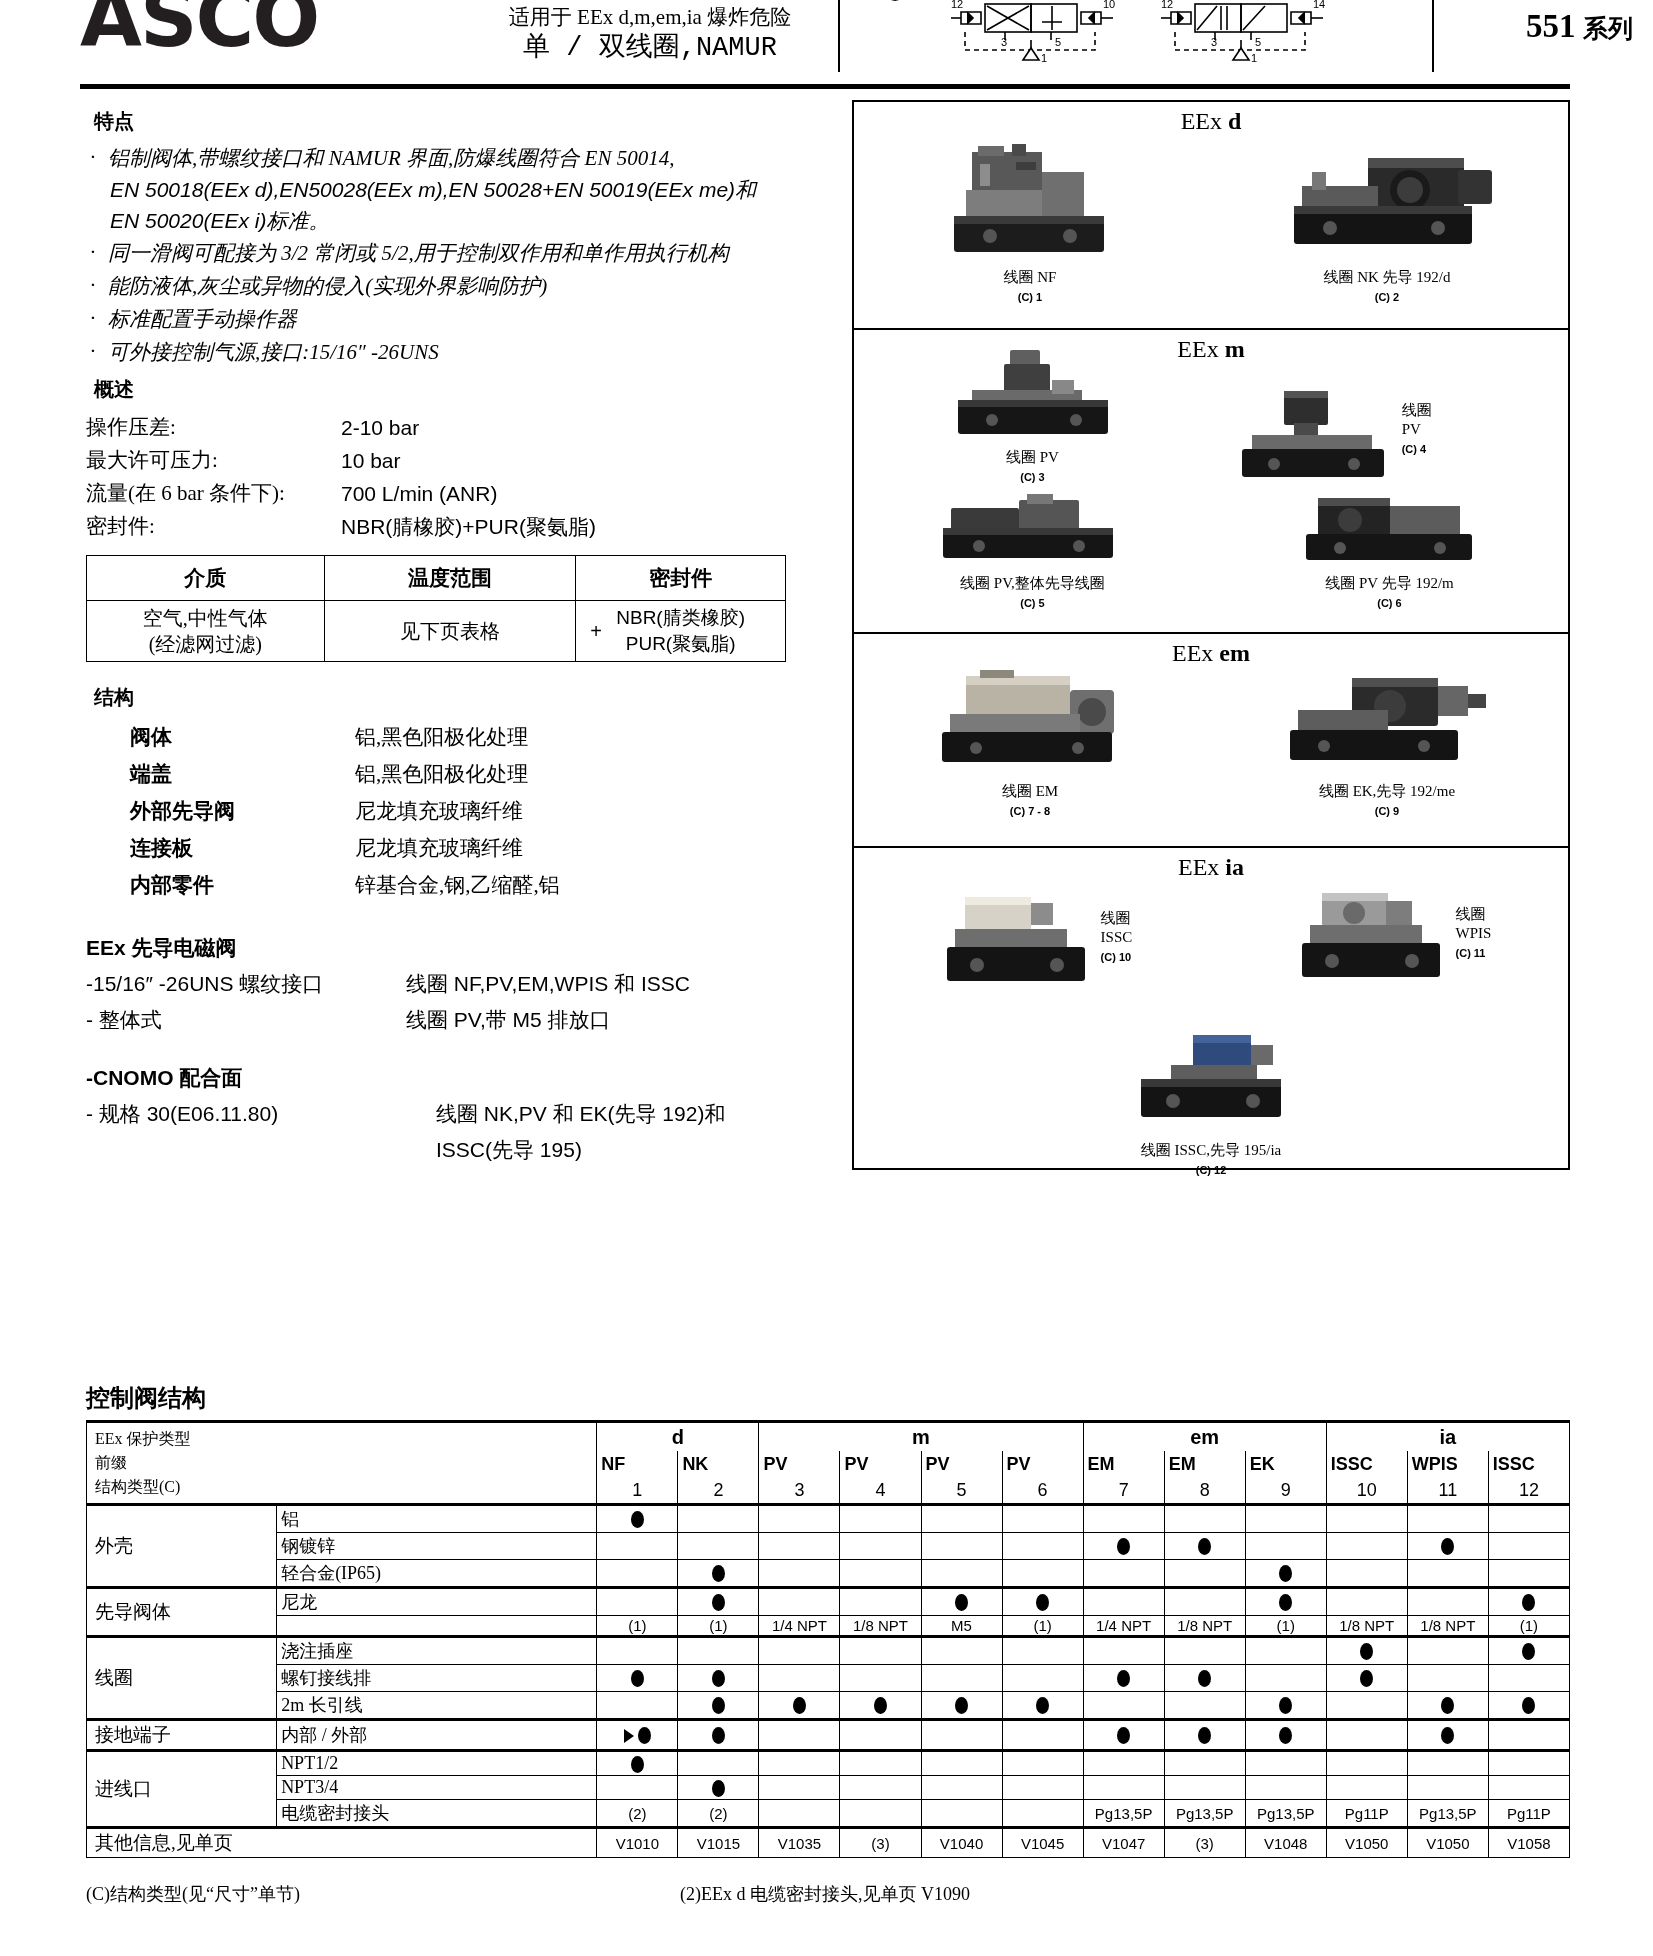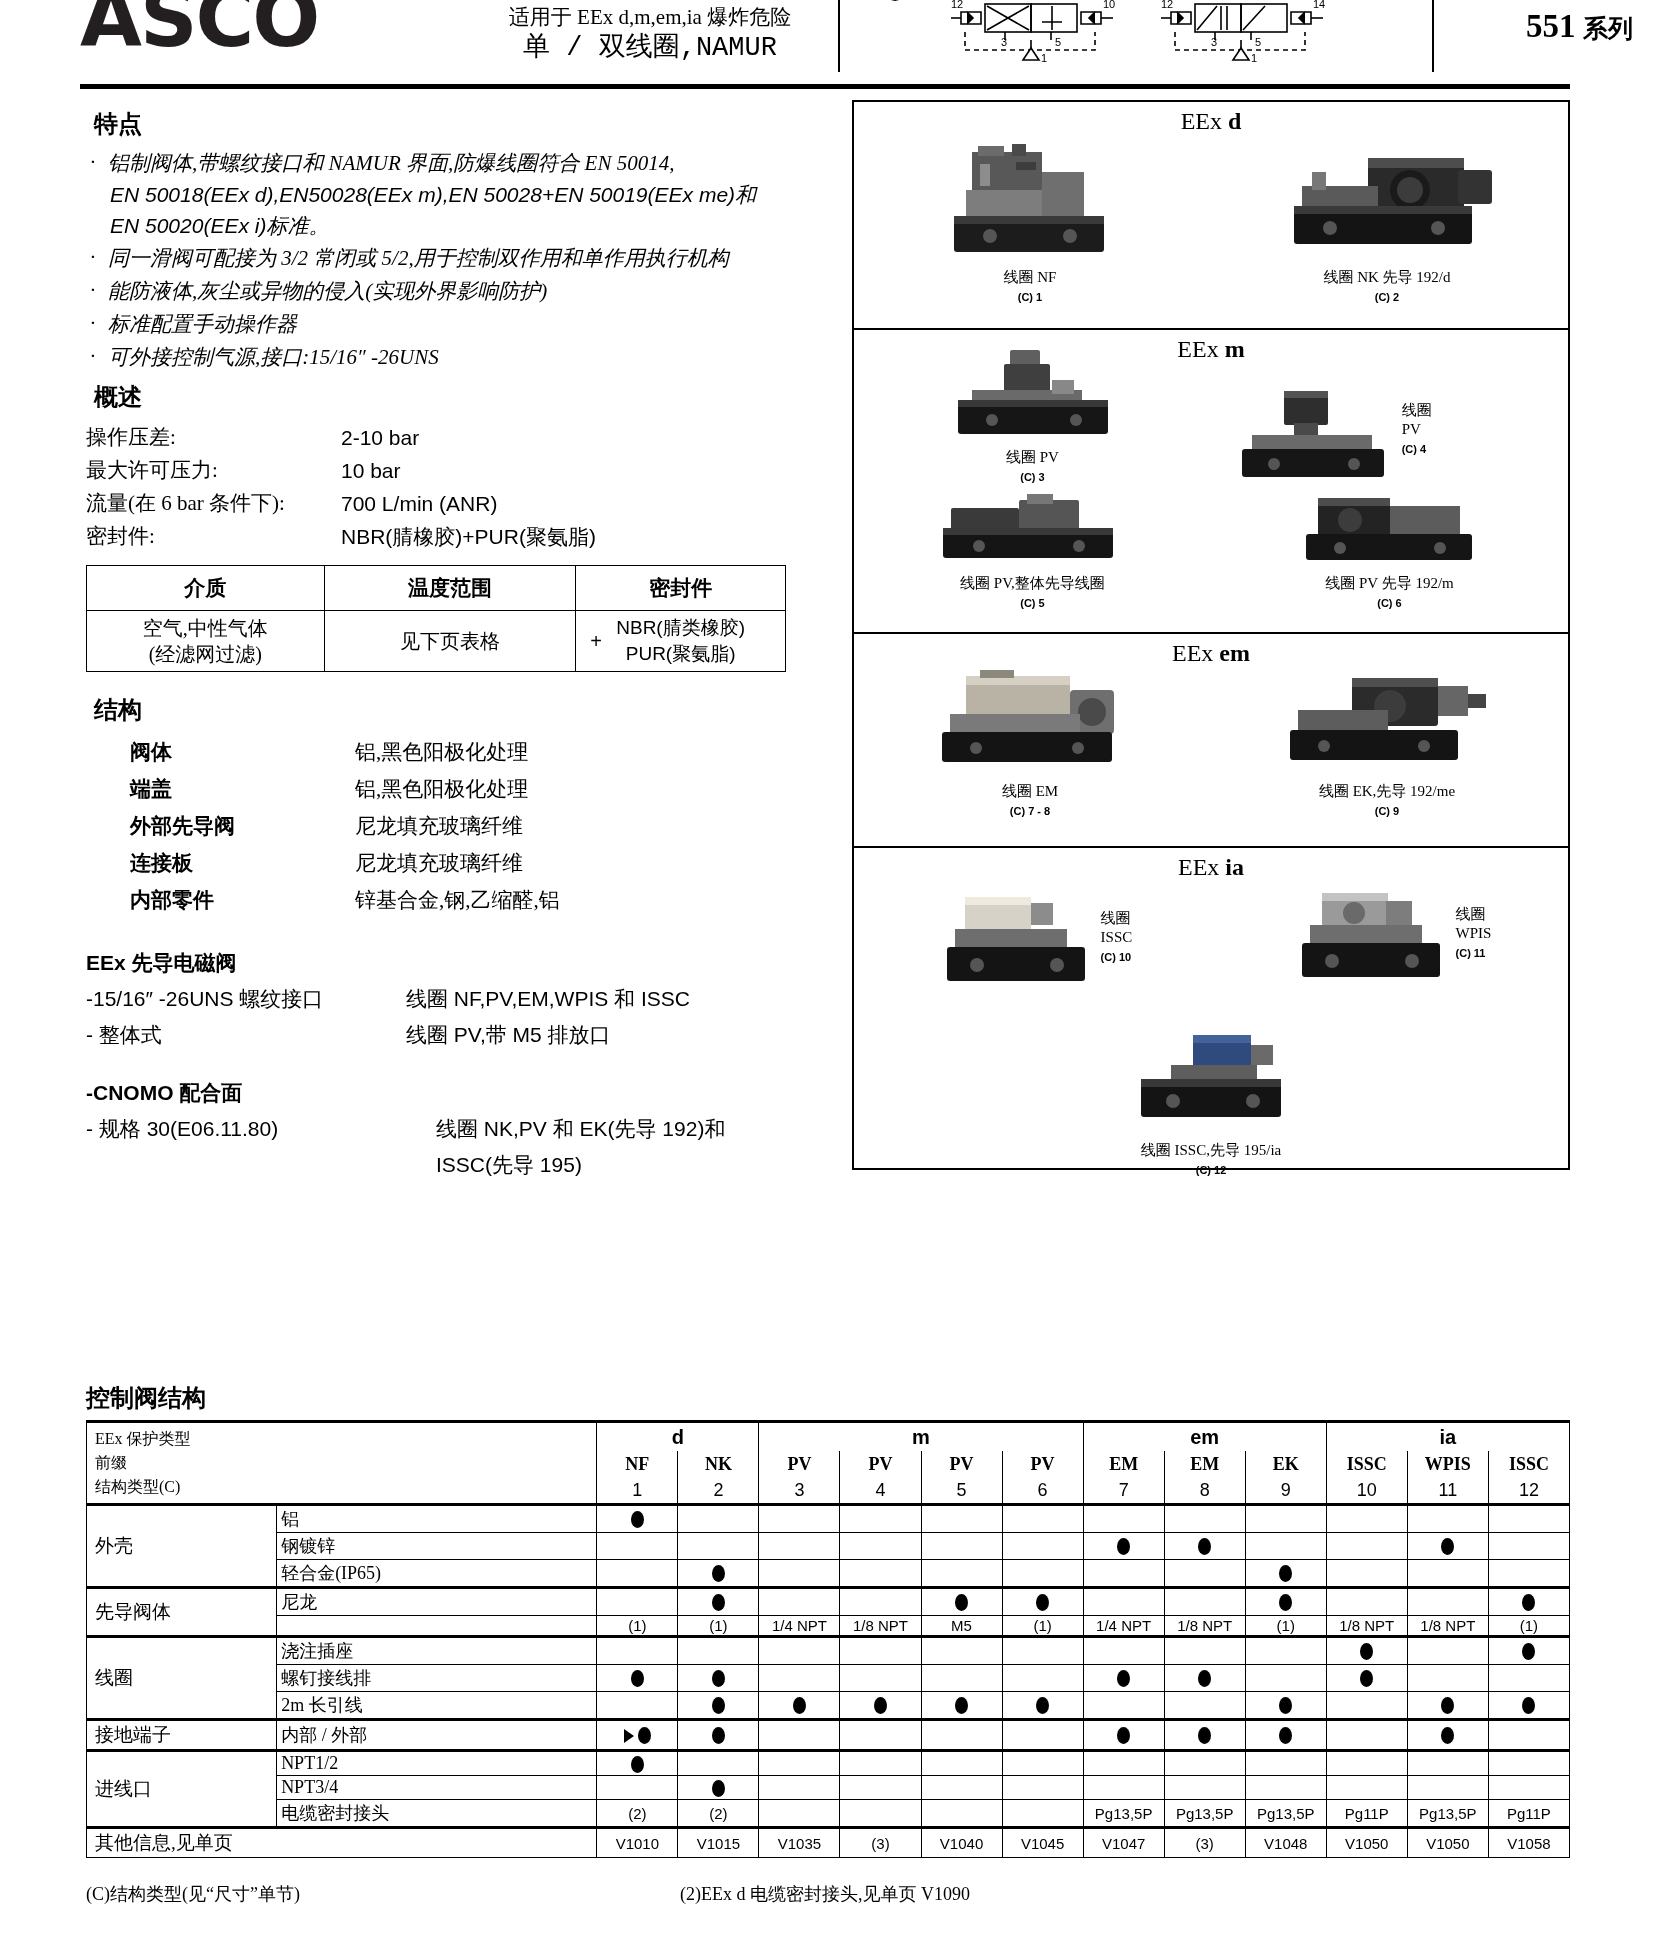--- a/index.html
+++ b/index.html
@@ -34,21 +34,21 @@
     position:absolute; right:20px; top:8px;
     font-size:30px; font-weight:bold;
     font-family:"Liberation Serif", serif;
   }
   .series .num { font-size:33px; }
   .series .cn { font-size:25px; }
   .topbar { position:absolute; left:80px; top:84px; width:1490px; height:5px; background:#000; border-bottom:2px solid #000; }
 
   
   .left { position:absolute; left:86px; top:100px; width:760px; }
-  h2.sec { font-size:24px; font-weight:bold; margin:8px 0 8px 8px; font-family:"Liberation Serif", serif;}
+  h2.sec { font-size:20px; font-weight:bold; margin:8px 0 8px 8px; font-family:"Liberation Serif", serif;}
   .bullets { margin:0; padding:0; list-style:none; font-style:italic; font-size:21px; line-height:31px;}
   .bullets li { position:relative; padding-left:22px; margin-bottom:2px;
                 font-family:"Liberation Serif", serif; }
   .bullets li .dot { position:absolute; left:4px; top:-1px; }
   .bullets li .cont { display:block; padding-left:2px; }
   .lat { font-family:"Liberation Sans", sans-serif; font-style:italic; }
 
   .spec { margin-top:6px; font-size:21px; line-height:33px; font-family:"Liberation Serif", serif;}
   .spec .row { display:flex; }
   .spec .k { width:255px; }
@@ -93,21 +93,21 @@
   
   .btitle { position:absolute; left:86px; top:1382px; font-size:24px; font-weight:bold; font-family:"Liberation Serif", serif;}
   table.main {
     position:absolute; left:86px; top:1420px; width:1484px;
     border-collapse:collapse; font-family:"Liberation Serif", serif;
   }
   table.main td, table.main th { border:1px solid #000; font-size:16px; padding:1px 4px; }
   table.main .grp { font-size:19px; padding-left:8px; }
   table.main .ctr { text-align:center; }
   table.main .hdtop { text-align:center; font-weight:bold; font-size:20px; font-family:"Liberation Sans", sans-serif; border-bottom:none;}
-  table.main .hdmid { text-align:center; font-weight:bold; font-size:18px; font-family:Liberation Serif, serif; border-top:none; border-bottom:none;}
+  table.main .hdmid { text-align:left; font-weight:bold; font-size:18px; font-family:Liberation Sans, sans-serif; border-top:none; border-bottom:none;}
   table.main .hdnum { text-align:center; font-size:18px; font-family:"Liberation Sans", sans-serif; border-top:none;}
   table.main .lbl { font-size:18px; }
   table.main .npt { text-align:center; font-size:15px; font-family:"Liberation Sans", sans-serif; }
   .bullet-dot { display:inline-block; width:13px; height:17px; border-radius:50%; background:#000; vertical-align:middle;}
   .thickline td { border-top:3px solid #000 !important; }
   .hdrbox { vertical-align:top; font-size:18px; line-height:24px; padding:4px 8px !important;}
   .tri { display:inline-block; width:0;height:0;border-top:7px solid transparent;border-bottom:7px solid transparent;border-left:10px solid #000; vertical-align:middle;}
 
   .foot { position:absolute; top:1880px; font-size:18px; font-family:"Liberation Serif", serif;}
   .foot.c1 { left:86px; }

